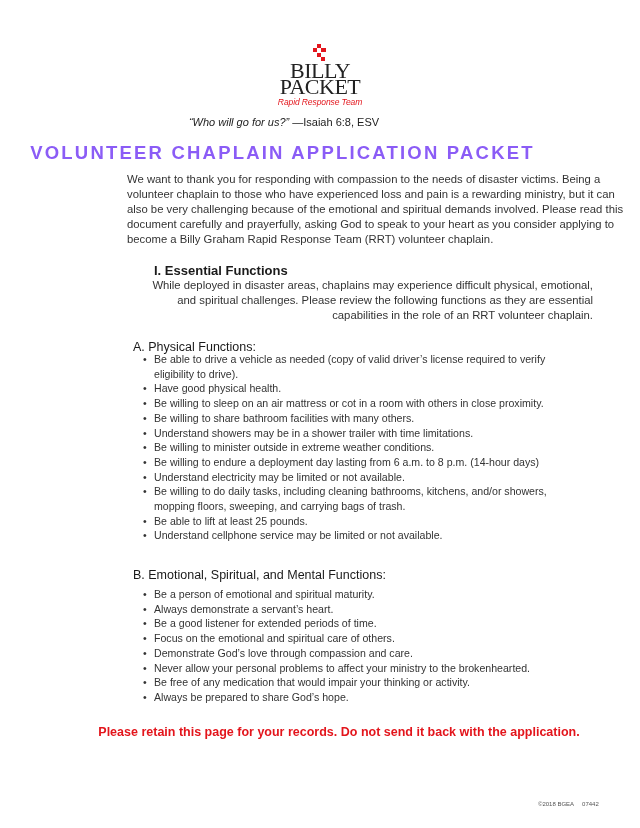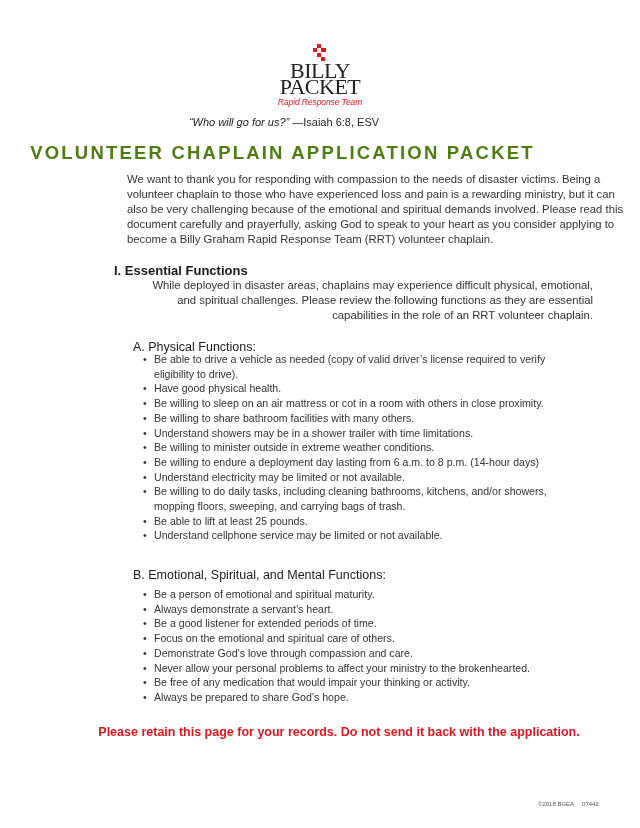--- a/index.html
+++ b/index.html
@@ -10,21 +10,21 @@
   .logo .cross span { position: absolute; background: #e3151c; }
   .logo .name { font-family: "Liberation Serif", "DejaVu Serif", serif; color: #222;
                 line-height: 16px; letter-spacing: -0.5px; }
   .logo .name .l1 { font-size: 22px; display: block; margin-top: -1px; }
   .logo .name .l2 { font-size: 22px; display: block; }
   .logo .tag { font-family: "Liberation Sans", sans-serif; font-style: italic; color: #e3151c;
                font-size: 8.5px; margin-top: 2px; letter-spacing: -0.1px; }
   .verse { position: absolute; top: 116px; left: 0; width: 568px; text-align: center; font-size: 11px; color: #222; }
   .verse i { font-style: italic; }
   .title { position: absolute; top: 142px; left: 0; width: 565px; text-align: center;
-           font-size: 18.5px; font-weight: bold; letter-spacing: 2.2px; color: #4d7c0f; }
+           font-size: 18.5px; font-weight: bold; letter-spacing: 2.2px; color: #8b5cf6; }
   .intro { position: absolute; top: 172px; left: 95px; width: 500px; font-size: 11.3px; line-height: 15px; color: #333; margin-left: 32px; }
   .sec-h { position: absolute; left: 114px; font-size: 13px; font-weight: bold; color: #1a1a1a; }
   .sec-p { position: absolute; left: 133px; width: 460px; font-size: 11.3px; line-height: 15px; color: #333; text-align: right; }
   .sub-h { position: absolute; left: 133px; font-size: 12.5px; color: #1a1a1a; }
   ul.bl { position: absolute; left: 140px; margin: 0; padding: 0; list-style: none; width: 440px; }
   ul.bl li { position: relative; padding-left: 14px; font-size: 10.6px; line-height: 14.7px; color: #333; }
   ul.bl li::before { content: "\2022"; position: absolute; left: 3px; top: 0; color: #333; }
   .notice { position: absolute; top: 725px; left: 0; width: 678px; text-align: center; font-size: 12.5px; font-weight: bold; color: #e3151c; }
   .footer { position: absolute; top: 801px; left: 538px; font-size: 6px; color: #555; }
   .footer span { margin-right: 8px; }
@@ -48,21 +48,21 @@
 </div>
 
 <div class="verse">
   <i>“Who will go for us?”</i><span> —Isaiah 6:8, ESV</span>
 </div>
 
 <div class="title">VOLUNTEER CHAPLAIN APPLICATION PACKET</div>
 
 <div class="intro">We want to thank you for responding with compassion to the needs of disaster victims. Being a volunteer chaplain to those who have experienced loss and pain is a rewarding ministry, but it can also be very challenging because of the emotional and spiritual demands involved. Please read this document carefully and prayerfully, asking God to speak to your heart as you consider applying to become a Billy Graham Rapid Response Team (RRT) volunteer chaplain.</div>
 
-<div class="sec-h" style="top:263px;">I. Essential Functions</div>
+<div class="sec-h" style="top:263px;margin-left:40px;">I. Essential Functions</div>
 <div class="sec-p" style="top:278px;">While deployed in disaster areas, chaplains may experience difficult physical, emotional, and spiritual challenges. Please review the following functions as they are essential capabilities in the role of an RRT volunteer chaplain.</div>
 
 <div class="sub-h" style="top:340px;">A. Physical Functions:</div>
 <ul class="bl" style="top:352px;">
   <li>Be able to drive a vehicle as needed (copy of valid driver’s license required to verify eligibility to drive).</li>
   <li>Have good physical health.</li>
   <li>Be willing to sleep on an air mattress or cot in a room with others in close proximity.</li>
   <li>Be willing to share bathroom facilities with many others.</li>
   <li>Understand showers may be in a shower trailer with time limitations.</li>
   <li>Be willing to minister outside in extreme weather conditions.</li>

